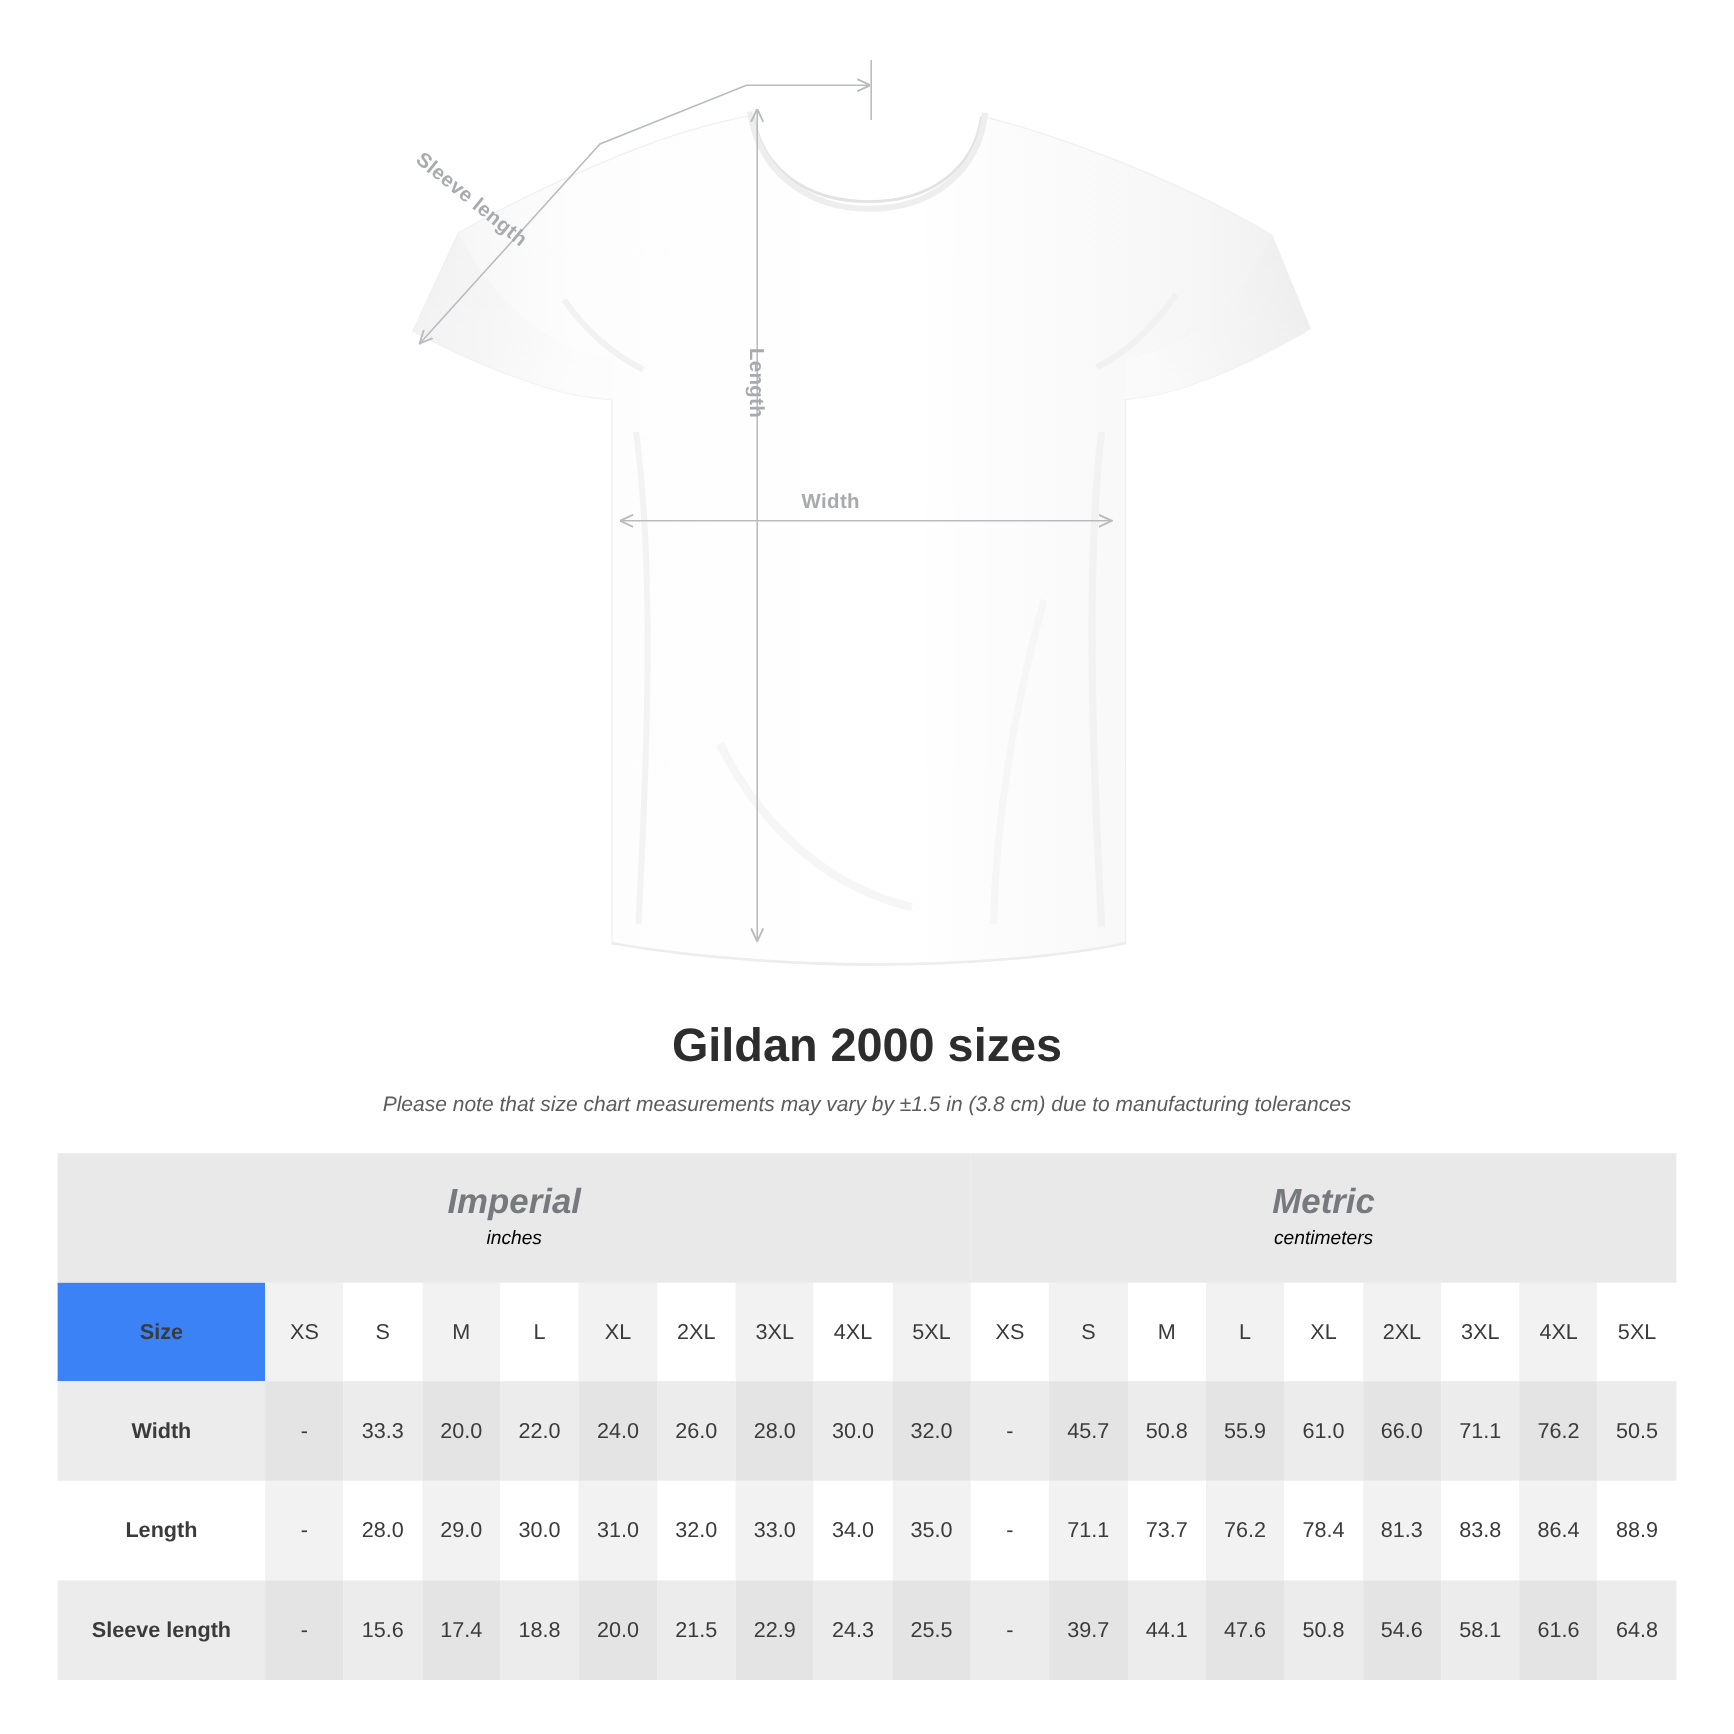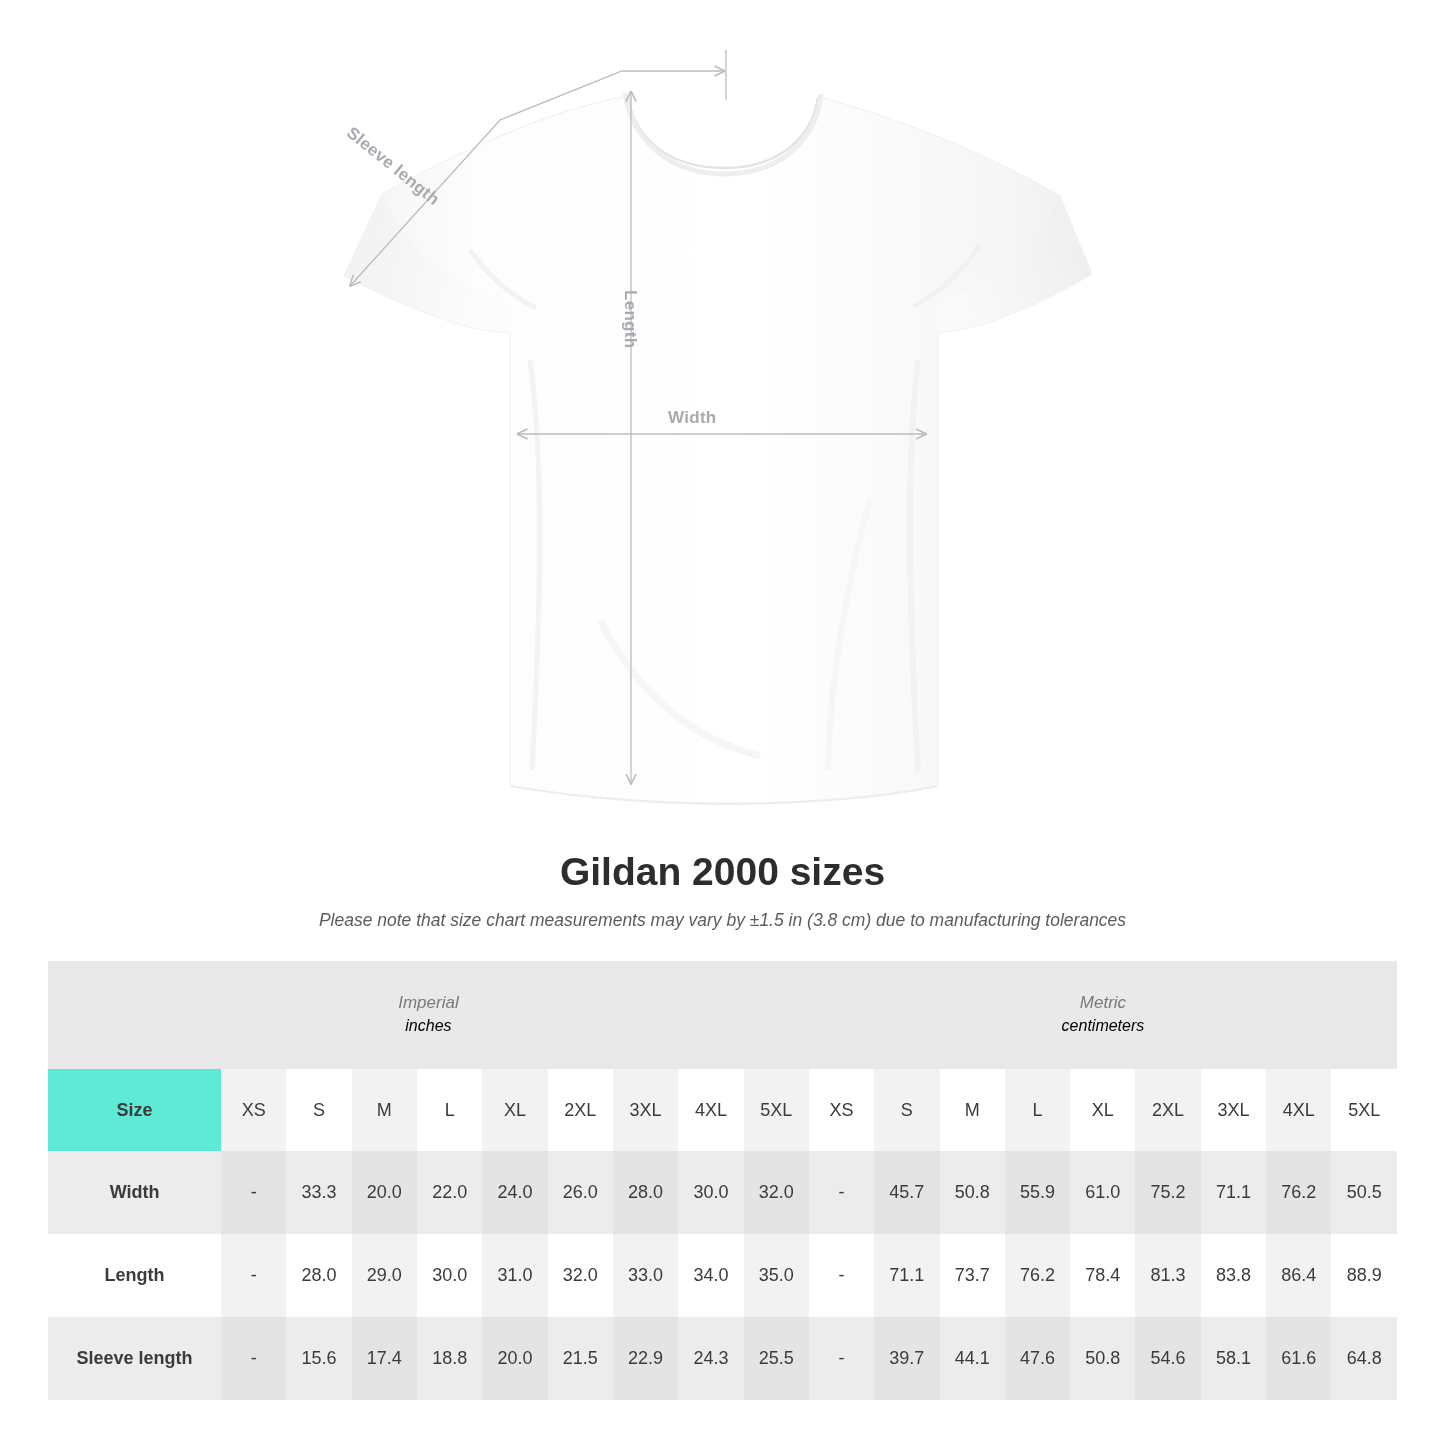--- a/index.html
+++ b/index.html
@@ -89,41 +89,41 @@
     font-size: 18px;
     color: #3b3b3b;
     border: none;
     padding: 0;
   }
   .unit-row td {
     background: #e9e9e9;
     height: 108px;
   }
   .unit-name {
-    font-size: 17px;
-    font-weight: normal;
+    font-size: 29px;
+    font-weight: bold;
     font-style: italic;
     color: #76797e;
     line-height: 1.25;
   }
   .unit-sub {
     font-size: 16px;
     font-style: italic;
     color: #000000;
     line-height: 1.6;
   }
   .head-row td {
     height: 82px;
     font-weight: normal;
     font-size: 19px;
     color: #2f2f2f;
     background: #ffffff;
   }
   .head-row td.rowlabel {
-    background: #5eead4;
+    background: #3b82f6;
   }
   .head-row td.alt {
     background: #f2f2f2;
   }
   .data-row td {
     height: 83px;
     font-size: 19px;
   }
   .data-row.shade td {
     background: #ececec;
@@ -301,21 +301,21 @@
           <td class="alt">24.0</td>
           <td>26.0</td>
           <td class="alt">28.0</td>
           <td>30.0</td>
           <td class="alt">32.0</td>
           <td>-</td>
           <td class="alt">45.7</td>
           <td>50.8</td>
           <td class="alt">55.9</td>
           <td>61.0</td>
-          <td class="alt">75.2</td>
+          <td class="alt">66.0</td>
           <td>71.1</td>
           <td class="alt">76.2</td>
           <td>50.5</td>
         </tr>
 
         <tr class="data-row plain">
           <td class="rowlabel">Length</td>
           <td class="alt">-</td>
           <td>28.0</td>
           <td class="alt">29.0</td>

